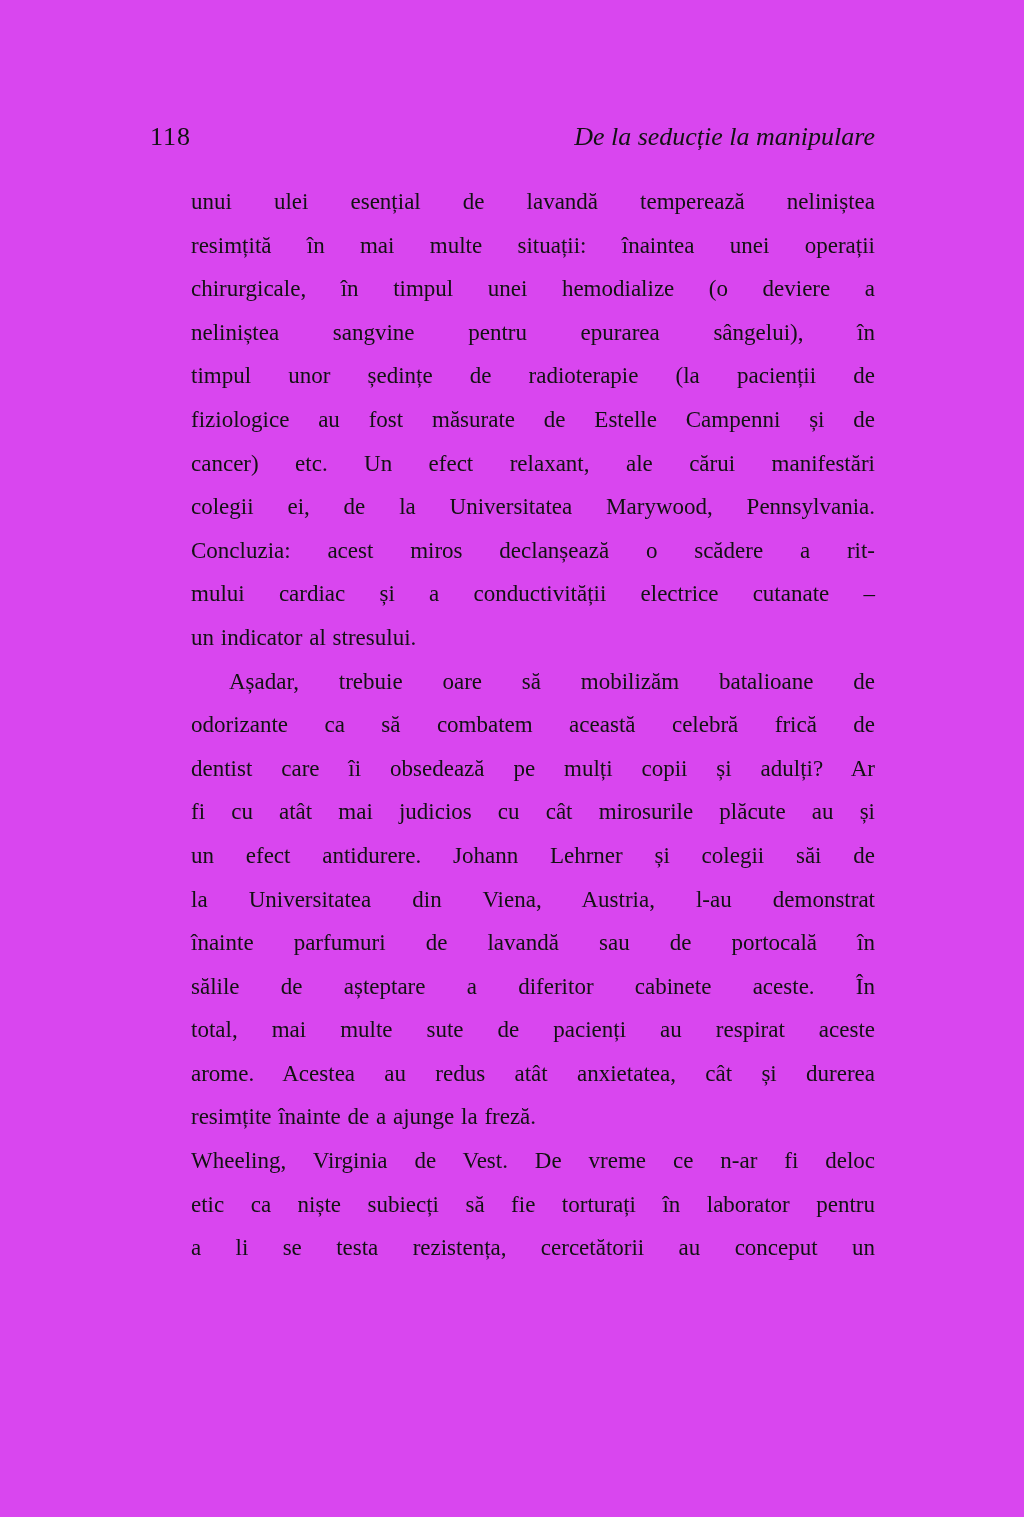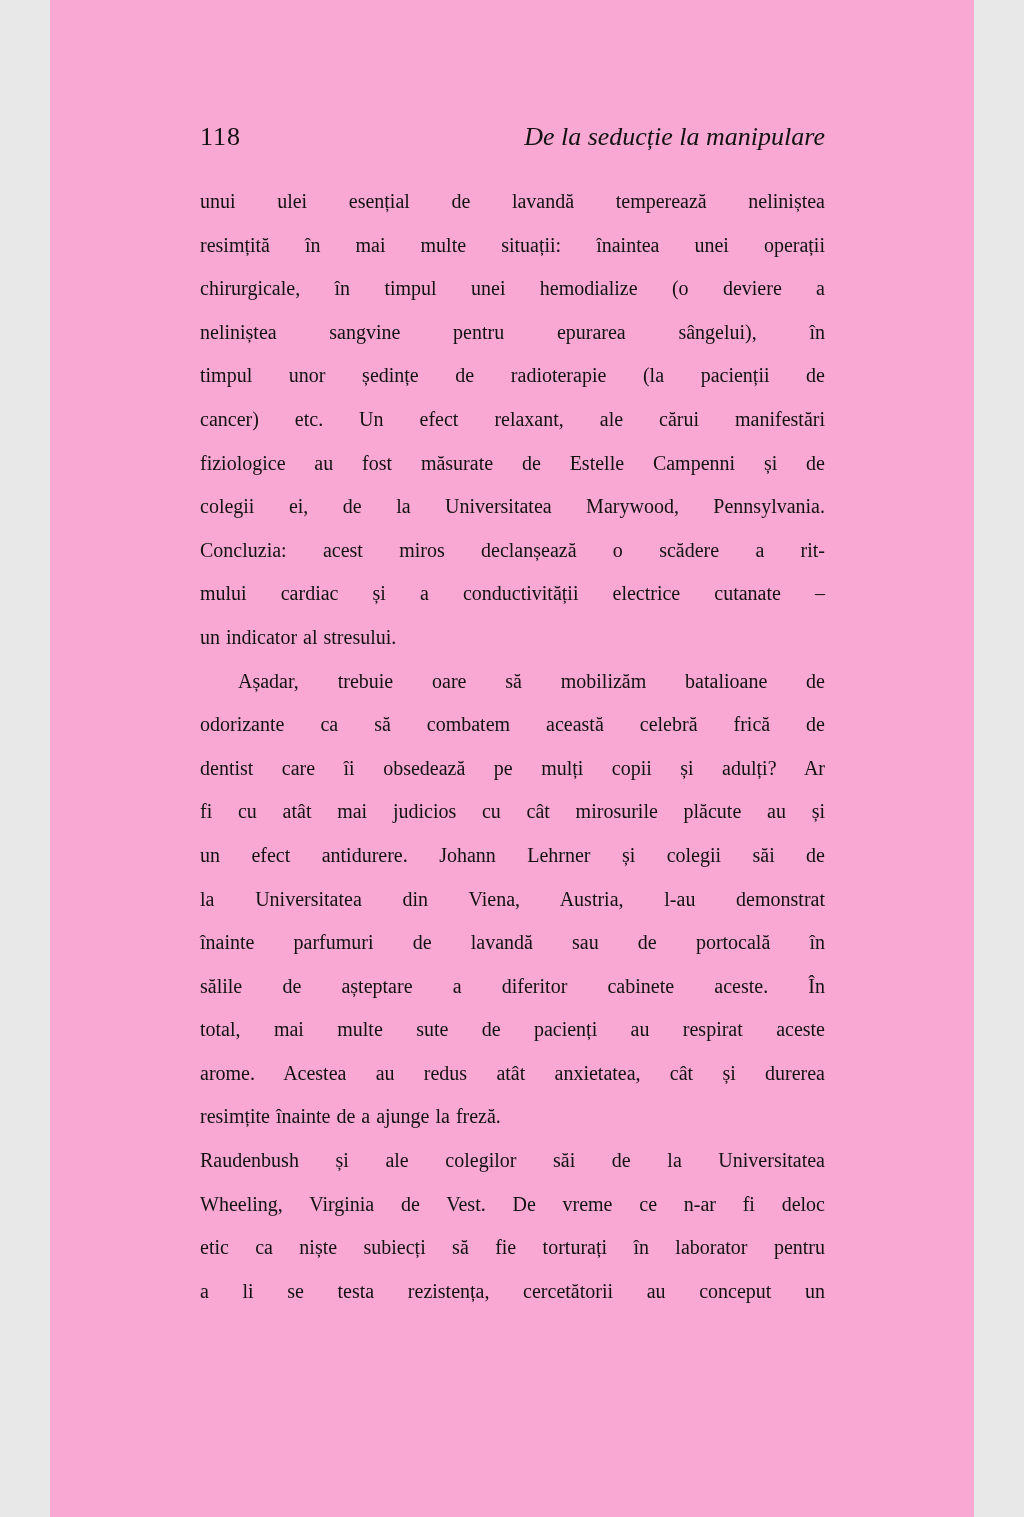--- a/index.html
+++ b/index.html
@@ -2,24 +2,24 @@
 <html lang="ro"><head>
 <meta charset="utf-8">
 <style>
   html, body {
     margin: 0;
     padding: 0;
     background: #e8e8e8;
   }
   .page {
     position: relative;
-    width: 924px;
+    width: 1024px;
     height: 1517px;
     margin: 0 auto;
-    background: #f9a8d4;
+    background: #d946ef;
     color: #121212;
     font-family: "Liberation Serif", "DejaVu Serif", serif;
     box-sizing: border-box;
     overflow: hidden;
   }
   .page-inner {
     box-sizing: border-box;
     padding: 122px 149px 0 150px; 
   }
   .running-head {
@@ -32,21 +32,22 @@
   }
   .page-number {
     font-style: normal;
     letter-spacing: 1px;
   }
   .running-title {
     font-style: italic;
     text-align: center;
   }
   .body-text {
-    font-size: 20px;
+    font-size: 23px;
+    margin-left: 41px;
   }
   .para {
     margin: 0;
     padding: 0;
   }
   .line {
     line-height: 43.6px;
     text-align: justify;
     text-align-last: justify;
     word-spacing: 1px;
@@ -70,42 +71,41 @@
       <span class="running-title">De la seducție la manipulare</span>
     </div>
 
     <div class="body-text" id="body-text">
         <div class="para">
           <div class="line">unui ulei esențial de lavandă temperează neliniștea</div>
           <div class="line">resimțită în mai multe situații: înaintea unei operații</div>
           <div class="line">chirurgicale, în timpul unei hemodialize (o deviere a</div>
           <div class="line">neliniștea sangvine pentru epurarea sângelui), în</div>
           <div class="line">timpul unor ședințe de radioterapie (la pacienții de</div>
+          <div class="line">fiziologice au fost măsurate de Estelle Campenni și de</div>
           <div class="line">cancer) etc. Un efect relaxant, ale cărui manifestări</div>
-          <div class="line">fiziologice au fost măsurate de Estelle Campenni și de</div>
           <div class="line">colegii ei, de la Universitatea Marywood, Pennsylvania.</div>
           <div class="line">Concluzia: acest miros declanșează o scădere a rit-</div>
           <div class="line">mului cardiac și a conductivității electrice cutanate –</div>
           <div class="line para-end">un indicator al stresului.</div>
         </div>
         <div class="para">
           <div class="line indent">Așadar, trebuie oare să mobilizăm batalioane de</div>
           <div class="line">odorizante ca să combatem această celebră frică de</div>
           <div class="line">dentist care îi obsedează pe mulți copii și adulți? Ar</div>
           <div class="line">fi cu atât mai judicios cu cât mirosurile plăcute au și</div>
           <div class="line">un efect antidurere. Johann Lehrner și colegii săi de</div>
           <div class="line">la Universitatea din Viena, Austria, l-au demonstrat</div>
           <div class="line">înainte parfumuri de lavandă sau de portocală în</div>
           <div class="line">sălile de așteptare a diferitor cabinete aceste. În</div>
           <div class="line">total, mai multe sute de pacienți au respirat aceste</div>
           <div class="line">arome. Acestea au redus atât anxietatea, cât și durerea</div>
           <div class="line para-end">resimțite înainte de a ajunge la freză.</div>
         </div>
         <div class="para">
-          <div class="line">Raudenbush și ale colegilor săi de la Universitatea</div>
           <div class="line">Wheeling, Virginia de Vest. De vreme ce n-ar fi deloc</div>
           <div class="line">etic ca niște subiecți să fie torturați în laborator pentru</div>
           <div class="line">a li se testa rezistența, cercetătorii au conceput un</div>
         </div>
       </div>
 
   </div>
 </div>
 
 </body></html>

